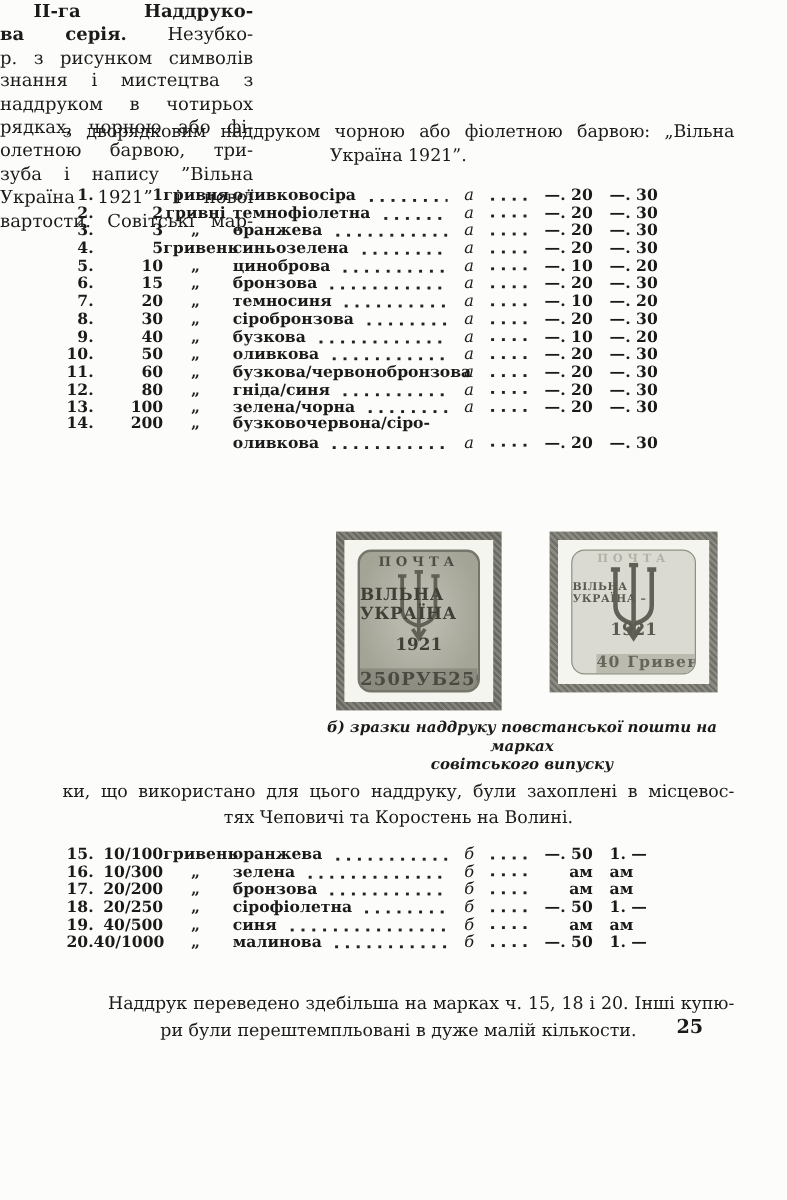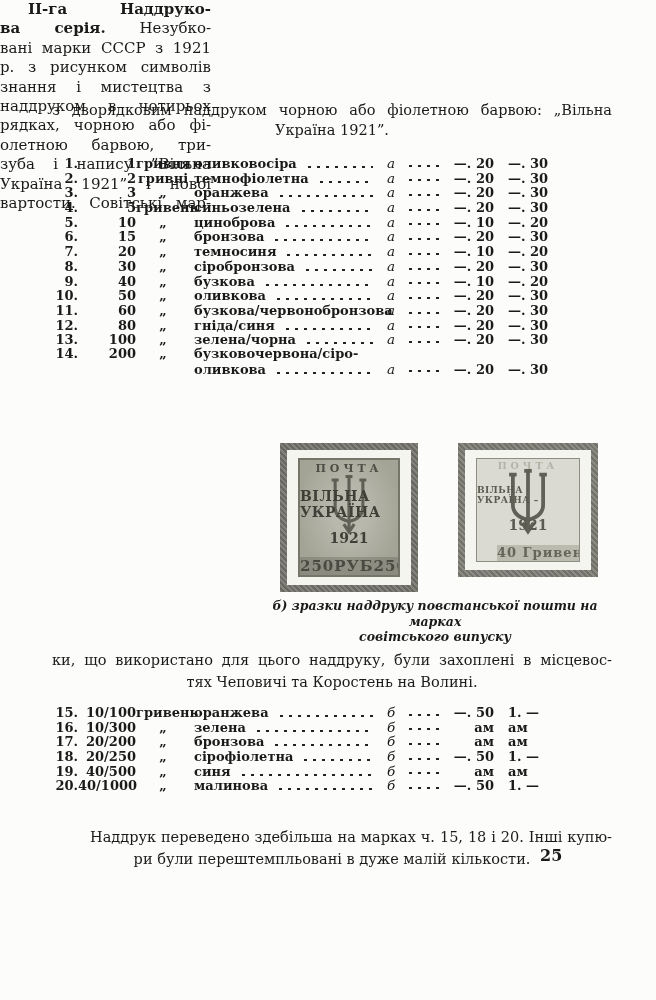--- a/index.html
+++ b/index.html
@@ -44,21 +44,21 @@
   .lline b { font-weight:bold; }
   
   #stamps { position:absolute; left:270px; top:441px; width:342px; height:156px; }
   .stamp { position:absolute; }
   .stamp-outer { width:100%; height:100%; padding:7px;
     background:#6f6f67;
     background-image:repeating-linear-gradient(45deg, rgba(255,255,255,.14) 0 2px, rgba(0,0,0,.06) 2px 4px); }
   .stamp-white { width:100%; height:100%; background:#f5f5f0; padding:8px 11px; }
   .stamp-inner { position:relative; width:100%; height:100%;
     display:flex; flex-direction:column; align-items:center; justify-content:space-between;
-    overflow:hidden; }
+    overflow:hidden;border-radius:11px; }
   #stamp1 { left:10px; top:2px; width:138px; height:149px; }
   #stamp1 .stamp-inner { border:2px solid #757569;
     background:radial-gradient(ellipse at 50% 45%, #b8b8ac 25%, #a3a396 75%); }
   #stamp1 .s-top { font-size:11px; font-weight:bold; letter-spacing:4px; color:#4e4e46; padding-top:2px; }
   #stamp1 .s-ovp { font-size:14px; font-weight:bold; letter-spacing:.5px; color:#3f3f38; z-index:2; }
   #stamp1 .s-year { font-size:14px; font-weight:bold; color:#3f3f38; z-index:2; line-height:12px; }
   #stamp1 .s-bottom { width:100%; text-align:center; font-size:15px; font-weight:bold;
     letter-spacing:1px; color:#4a4a42; background:rgba(80,80,70,.28); line-height:18px; }
   #stamp2 { left:188px; top:2px; width:140px; height:134px; }
   #stamp2 .stamp-outer { background:#78786f;
@@ -69,21 +69,21 @@
   #stamp2 .s-year { font-size:14px; font-weight:bold; color:#5a5a50; z-index:2; line-height:12px; }
   #stamp2 .s-bottom { width:100%; text-align:left; font-size:13px; font-weight:bold;
     letter-spacing:1px; color:#65655a; background:#bbbbaf; line-height:16px;margin-left:40px; }
   .trident { position:absolute; left:50%; transform:translateX(-50%); z-index:1; }
   #stamp1 .trident { top:14px; }
   #stamp2 .trident { top:10px; }
   
   #caption { position:absolute; left:258px; top:598px; width:354px; text-align:center;
     font-style:italic; font-weight:bold; font-size:12.5px; line-height:15.5px; }
   
-  #pagenum { position:absolute; left:540px; top:846px; width:46px; 
+  #pagenum { position:absolute; left:540px; top:846px; width:46px; text-align:right;
     font-size:16px; font-weight:bold; }
 </style>
 </head>
 <body>
 
 <div class="page">
 
   <div id="intro" class="para">
       <div class="pline just">з дворядковим наддруком чорною або фіолетною барвою: „Вільна</div>
       <div class="pline">Україна 1921”.</div>
@@ -279,21 +279,20 @@
         <span class="c-dots2"></span>
         <span class="c-p1">—. 20</span>
         <span class="c-p2">—. 30</span>
       </div>
     </div>
 
 
   <div id="leftcol">
       <div class="lline indent"><b>ІІ-га Наддруко-</b></div>
       <div class="lline"><b>ва серія.</b> Незубко-</div>
-      <div class="lline">вані марки СССР з 1921</div>
       <div class="lline">р. з рисунком символів</div>
       <div class="lline">знання і мистецтва з</div>
       <div class="lline">наддруком в чотирьох</div>
       <div class="lline">рядках, чорною або фі-</div>
       <div class="lline">олетною барвою, три-</div>
       <div class="lline">зуба і напису ”Вільна</div>
       <div class="lline">Україна 1921” і нової</div>
       <div class="lline">вартости. Совітські мар-</div>
     </div>
 

